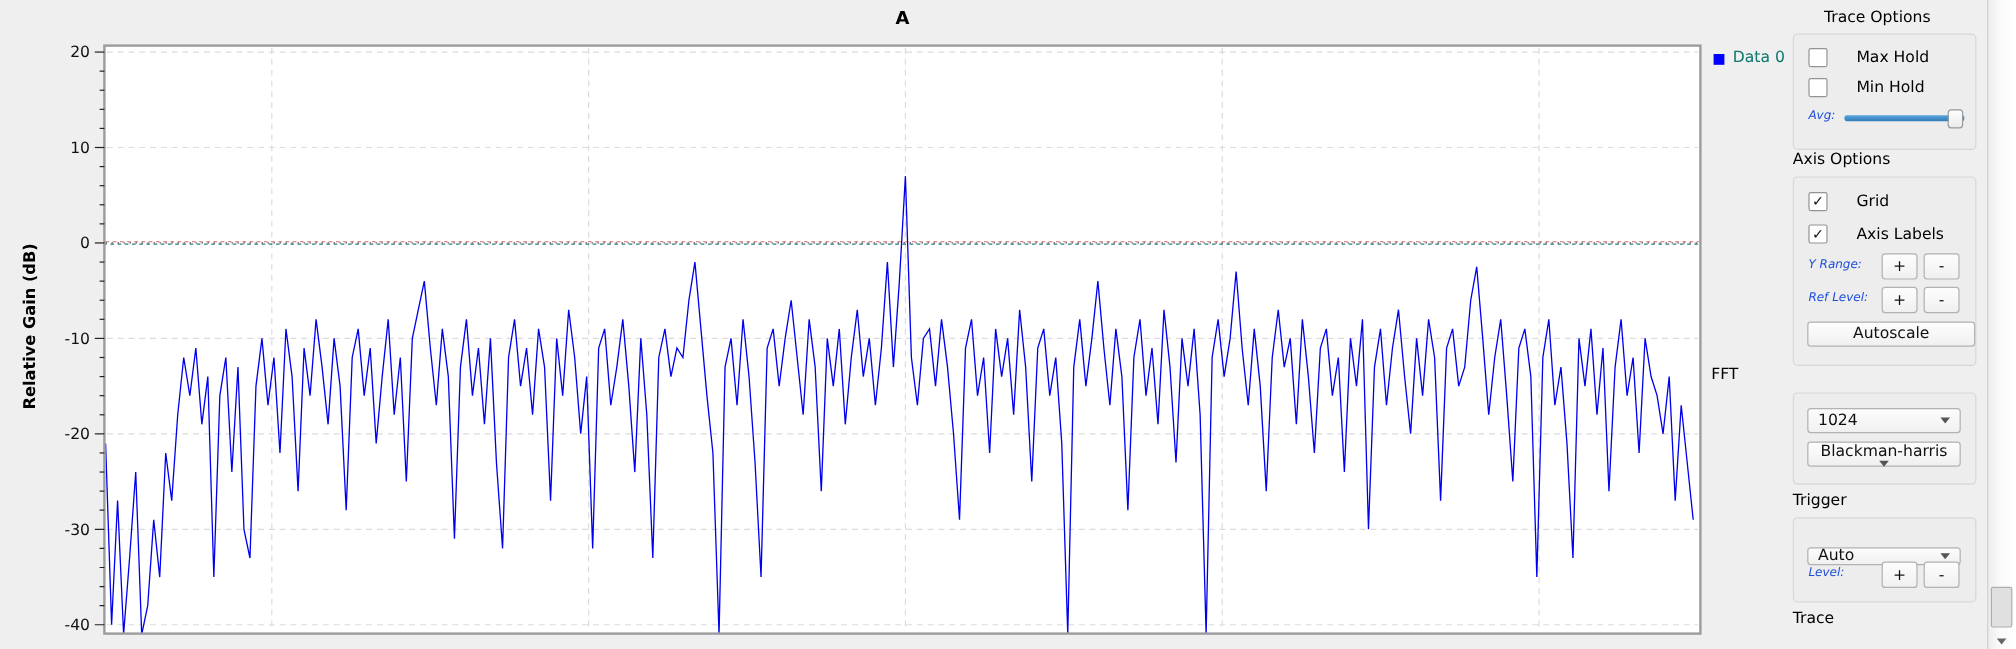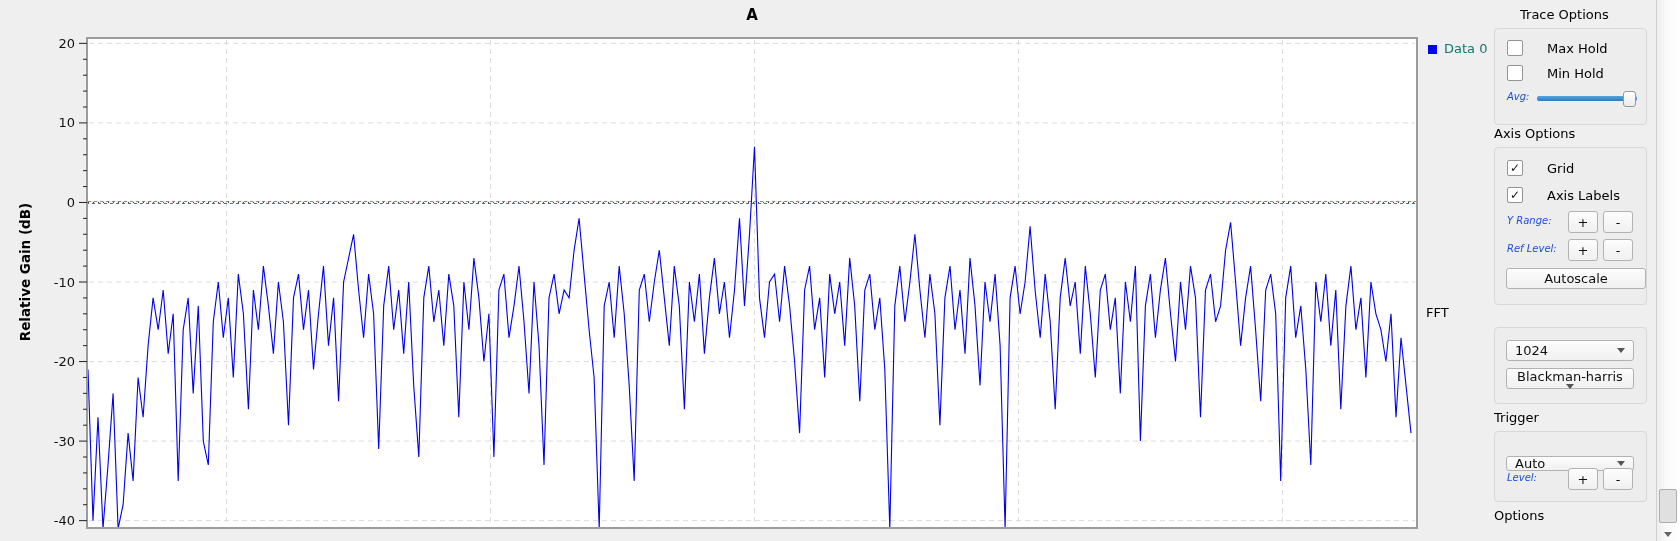--- a/index.html
+++ b/index.html
@@ -150,20 +150,20 @@
   <div class="abs section-label" style="left:1494px;top:410px;text-align:center;">Trigger</div>
   <div class="abs gbox" style="left:1494px;top:431px;width:151px;height:69px;"></div>
   <div class="abs combo" style="left:1506px;top:456px;width:128px;height:15px;">
     <span>Auto</span>
     <span class="combo-arrow"></span>
   </div>
   <div class="abs field-label" style="left:1507px;top:472px;">Level:</div>
   <div class="abs btn" style="left:1568px;top:468px;width:30px;height:22px;">+</div>
   <div class="abs btn" style="left:1603px;top:468px;width:30px;height:22px;">-</div>
 
-  <div class="abs section-label" style="left:1494px;top:508px;">Options</div>
+  <div class="abs section-label" style="left:1494px;top:508px;">Trace</div>
 
   <div class="abs scroll-track"></div>
   <div class="abs scroll-thumb"></div>
   <div class="abs scroll-btn">
     <span class="down-arrow"></span>
   </div>
 </div>
 
 </body></html>

